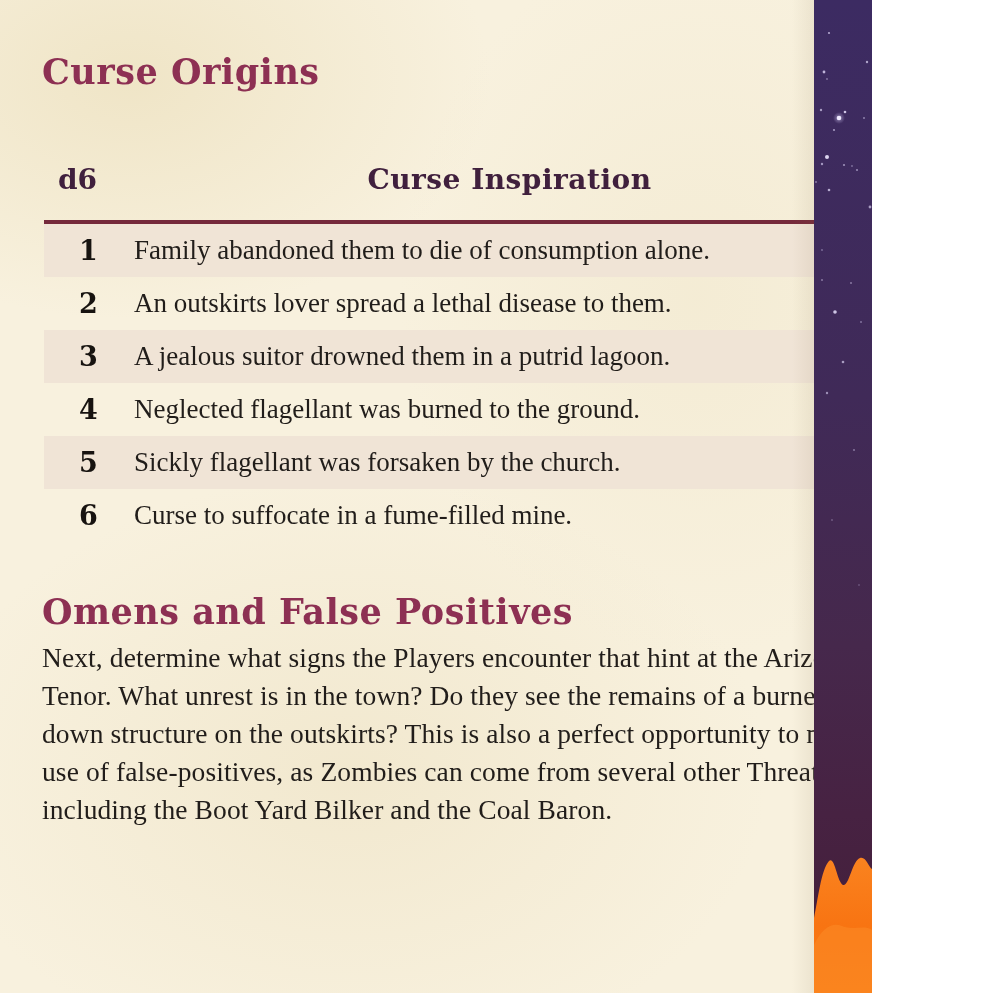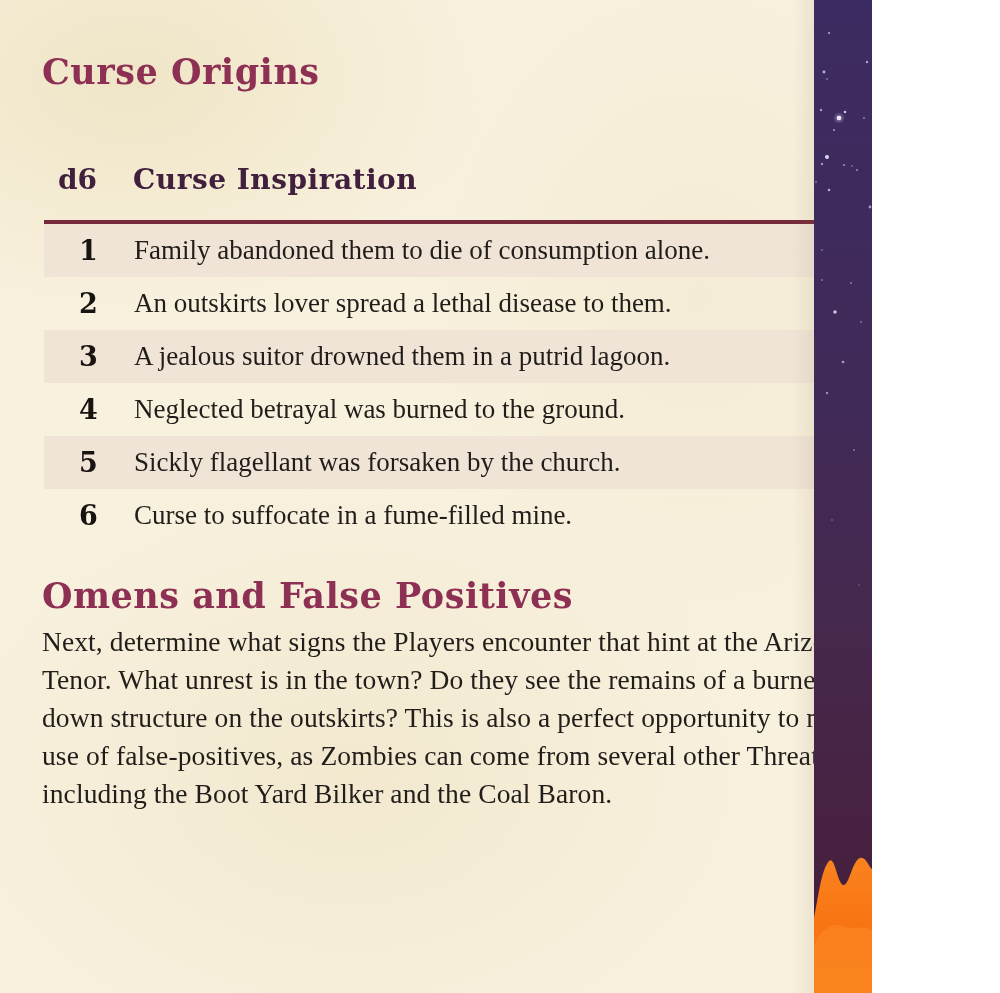--- a/index.html
+++ b/index.html
@@ -34,21 +34,21 @@
     color: #8d3053;
   }
   .section-body {
     margin: 8px 0 0 0;
     font-size: 27.5px;
     line-height: 38px;
     color: #211d1a;
     letter-spacing: 0.1px;
   }
   .section-one { margin-top: 52px; }
-  .section-two { margin-top: 34px; }
+  .section-two { margin-top: 50px; }
 
   .dice-table {
     margin-top: 72px;
     margin-left: 2px;
     width: 842px;
   }
   .dice-table .thead {
     display: flex;
     align-items: flex-end;
     font-family: "DejaVu Serif", serif;
@@ -56,20 +56,21 @@
     font-size: 28px;
     color: #40203d;
     padding-bottom: 24px;
   }
   .dice-table .col-roll {
     width: 89px;
     padding-left: 14px;
   }
   .dice-table .col-desc {
     flex: 1;
+    text-align: center;
     letter-spacing: 0.5px;
   }
   .dice-table .rule {
     height: 4px;
     background: #75293b;
     box-shadow: 0 1px 0 rgba(90,30,45,0.25);
   }
   .dice-table .trow {
     display: flex;
     align-items: center;
@@ -130,21 +131,21 @@
       <div class="trow">
         <span class="roll">2</span>
         <span class="desc">An outskirts lover spread a lethal disease to them.</span>
       </div>
       <div class="trow shaded">
         <span class="roll">3</span>
         <span class="desc">A jealous suitor drowned them in a putrid lagoon.</span>
       </div>
       <div class="trow">
         <span class="roll">4</span>
-        <span class="desc">Neglected betrayal was burned to the ground.</span>
+        <span class="desc">Neglected flagellant was burned to the ground.</span>
       </div>
       <div class="trow shaded">
         <span class="roll">5</span>
         <span class="desc">Sickly flagellant was forsaken by the church.</span>
       </div>
       <div class="trow">
         <span class="roll">6</span>
         <span class="desc">Curse to suffocate in a fume-filled mine.</span>
       </div>
     </div>

